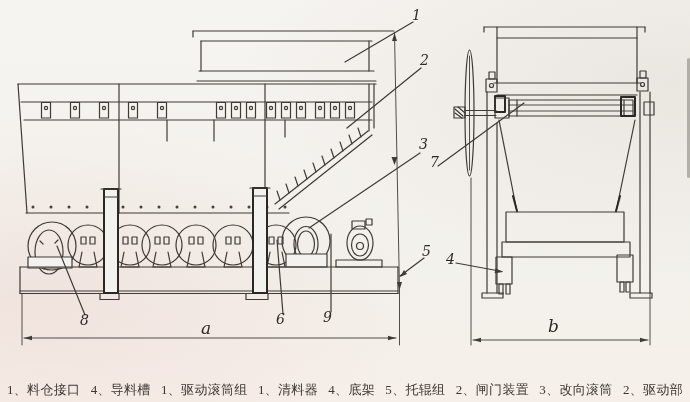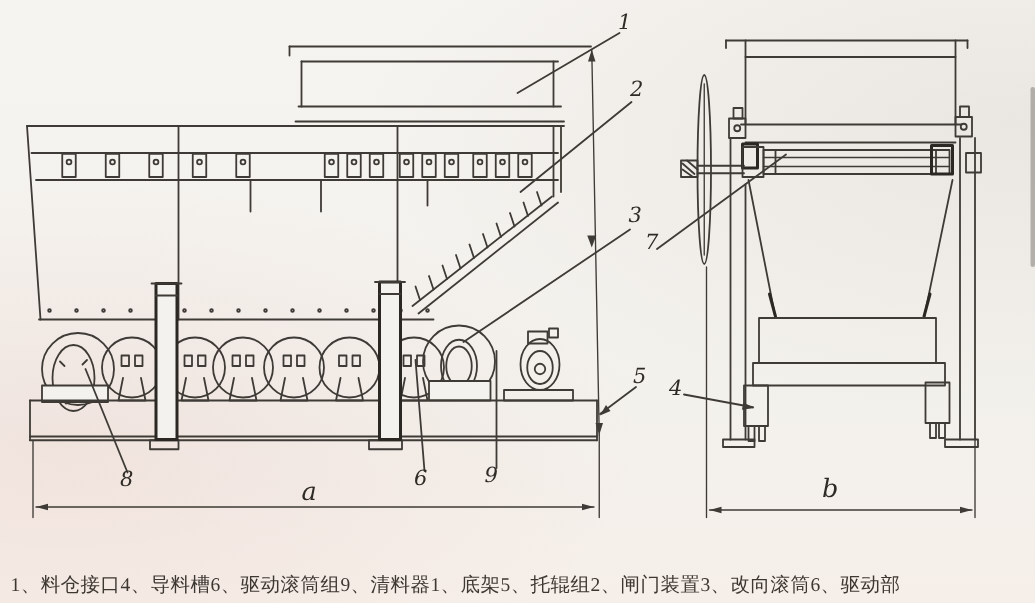--- a/index.html
+++ b/index.html
@@ -26,21 +26,21 @@
     font-size:14px;
     color:#2e2a25;
     line-height:1;
   }
   .dimletter{font-size:17px;}
   .caption{
     position:absolute;
     left:0;right:0;top:368px;
     padding:0 7px;
     display:flex;
-    justify-content:flex-start;
+    justify-content:space-between;
     font-size:13px;
     color:#3d3731;
     letter-spacing:0.3px;
     white-space:nowrap;
   }
   .caption span{white-space:nowrap;}
   .edge-smudge{
     position:absolute;right:0;top:58px;width:3px;height:120px;
     background:rgba(70,64,58,0.35);border-radius:2px;
   }
@@ -318,23 +318,23 @@
   <span class="callout" style="left:446px;top:252px">4</span>
   <span class="callout" style="left:80px;top:313px">8</span>
   <span class="callout" style="left:276px;top:312px">6</span>
   <span class="callout" style="left:323px;top:310px">9</span>
   <span class="callout dimletter" style="left:201px;top:320px">a</span>
   <span class="callout dimletter" style="left:548px;top:318px">b</span>
 
   <p class="caption">
     <span>1、料仓接口</span>
     <span>4、导料槽</span>
-    <span>6、驱动滚筒组</span>
-    <span>9、清料器</span>
-    <span>1、底架</span>
+    <span>1、驱动滚筒组</span>
+    <span>1、清料器</span>
+    <span>4、底架</span>
     <span>5、托辊组</span>
     <span>2、闸门装置</span>
     <span>3、改向滚筒</span>
-    <span>6、驱动部</span>
+    <span>2、驱动部</span>
   </p>
 
   <div class="edge-smudge"></div>
 </div>
 
 </body></html>

